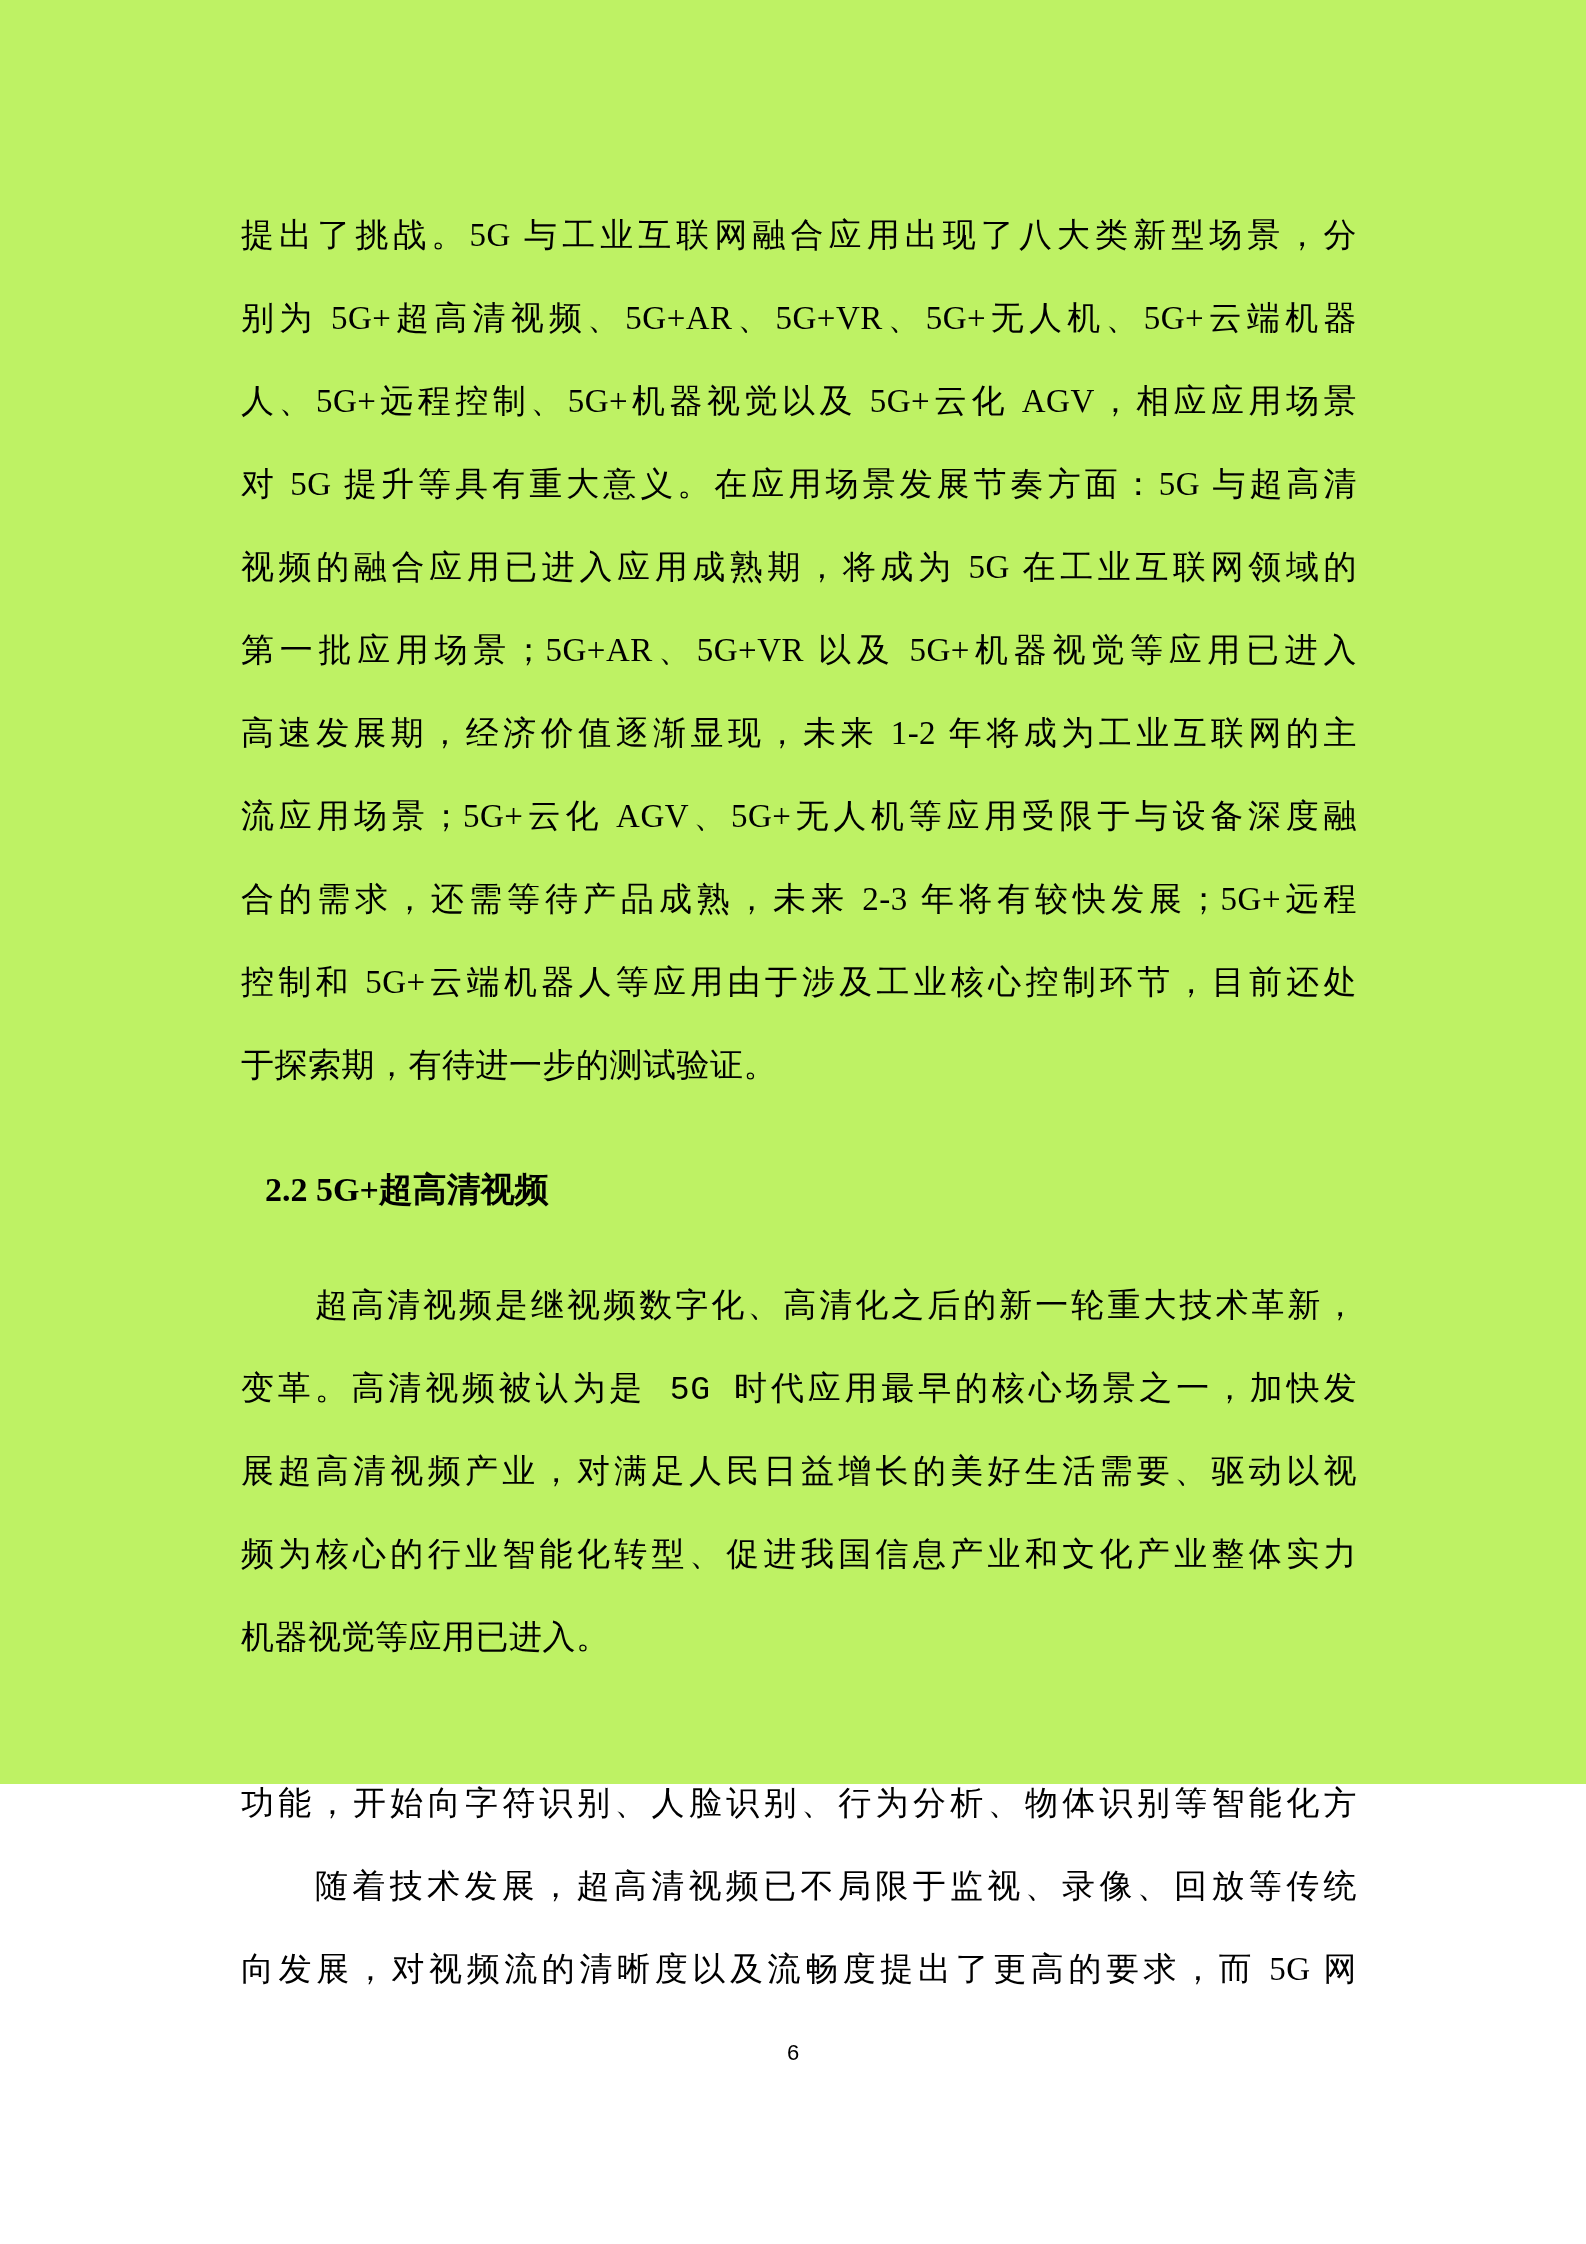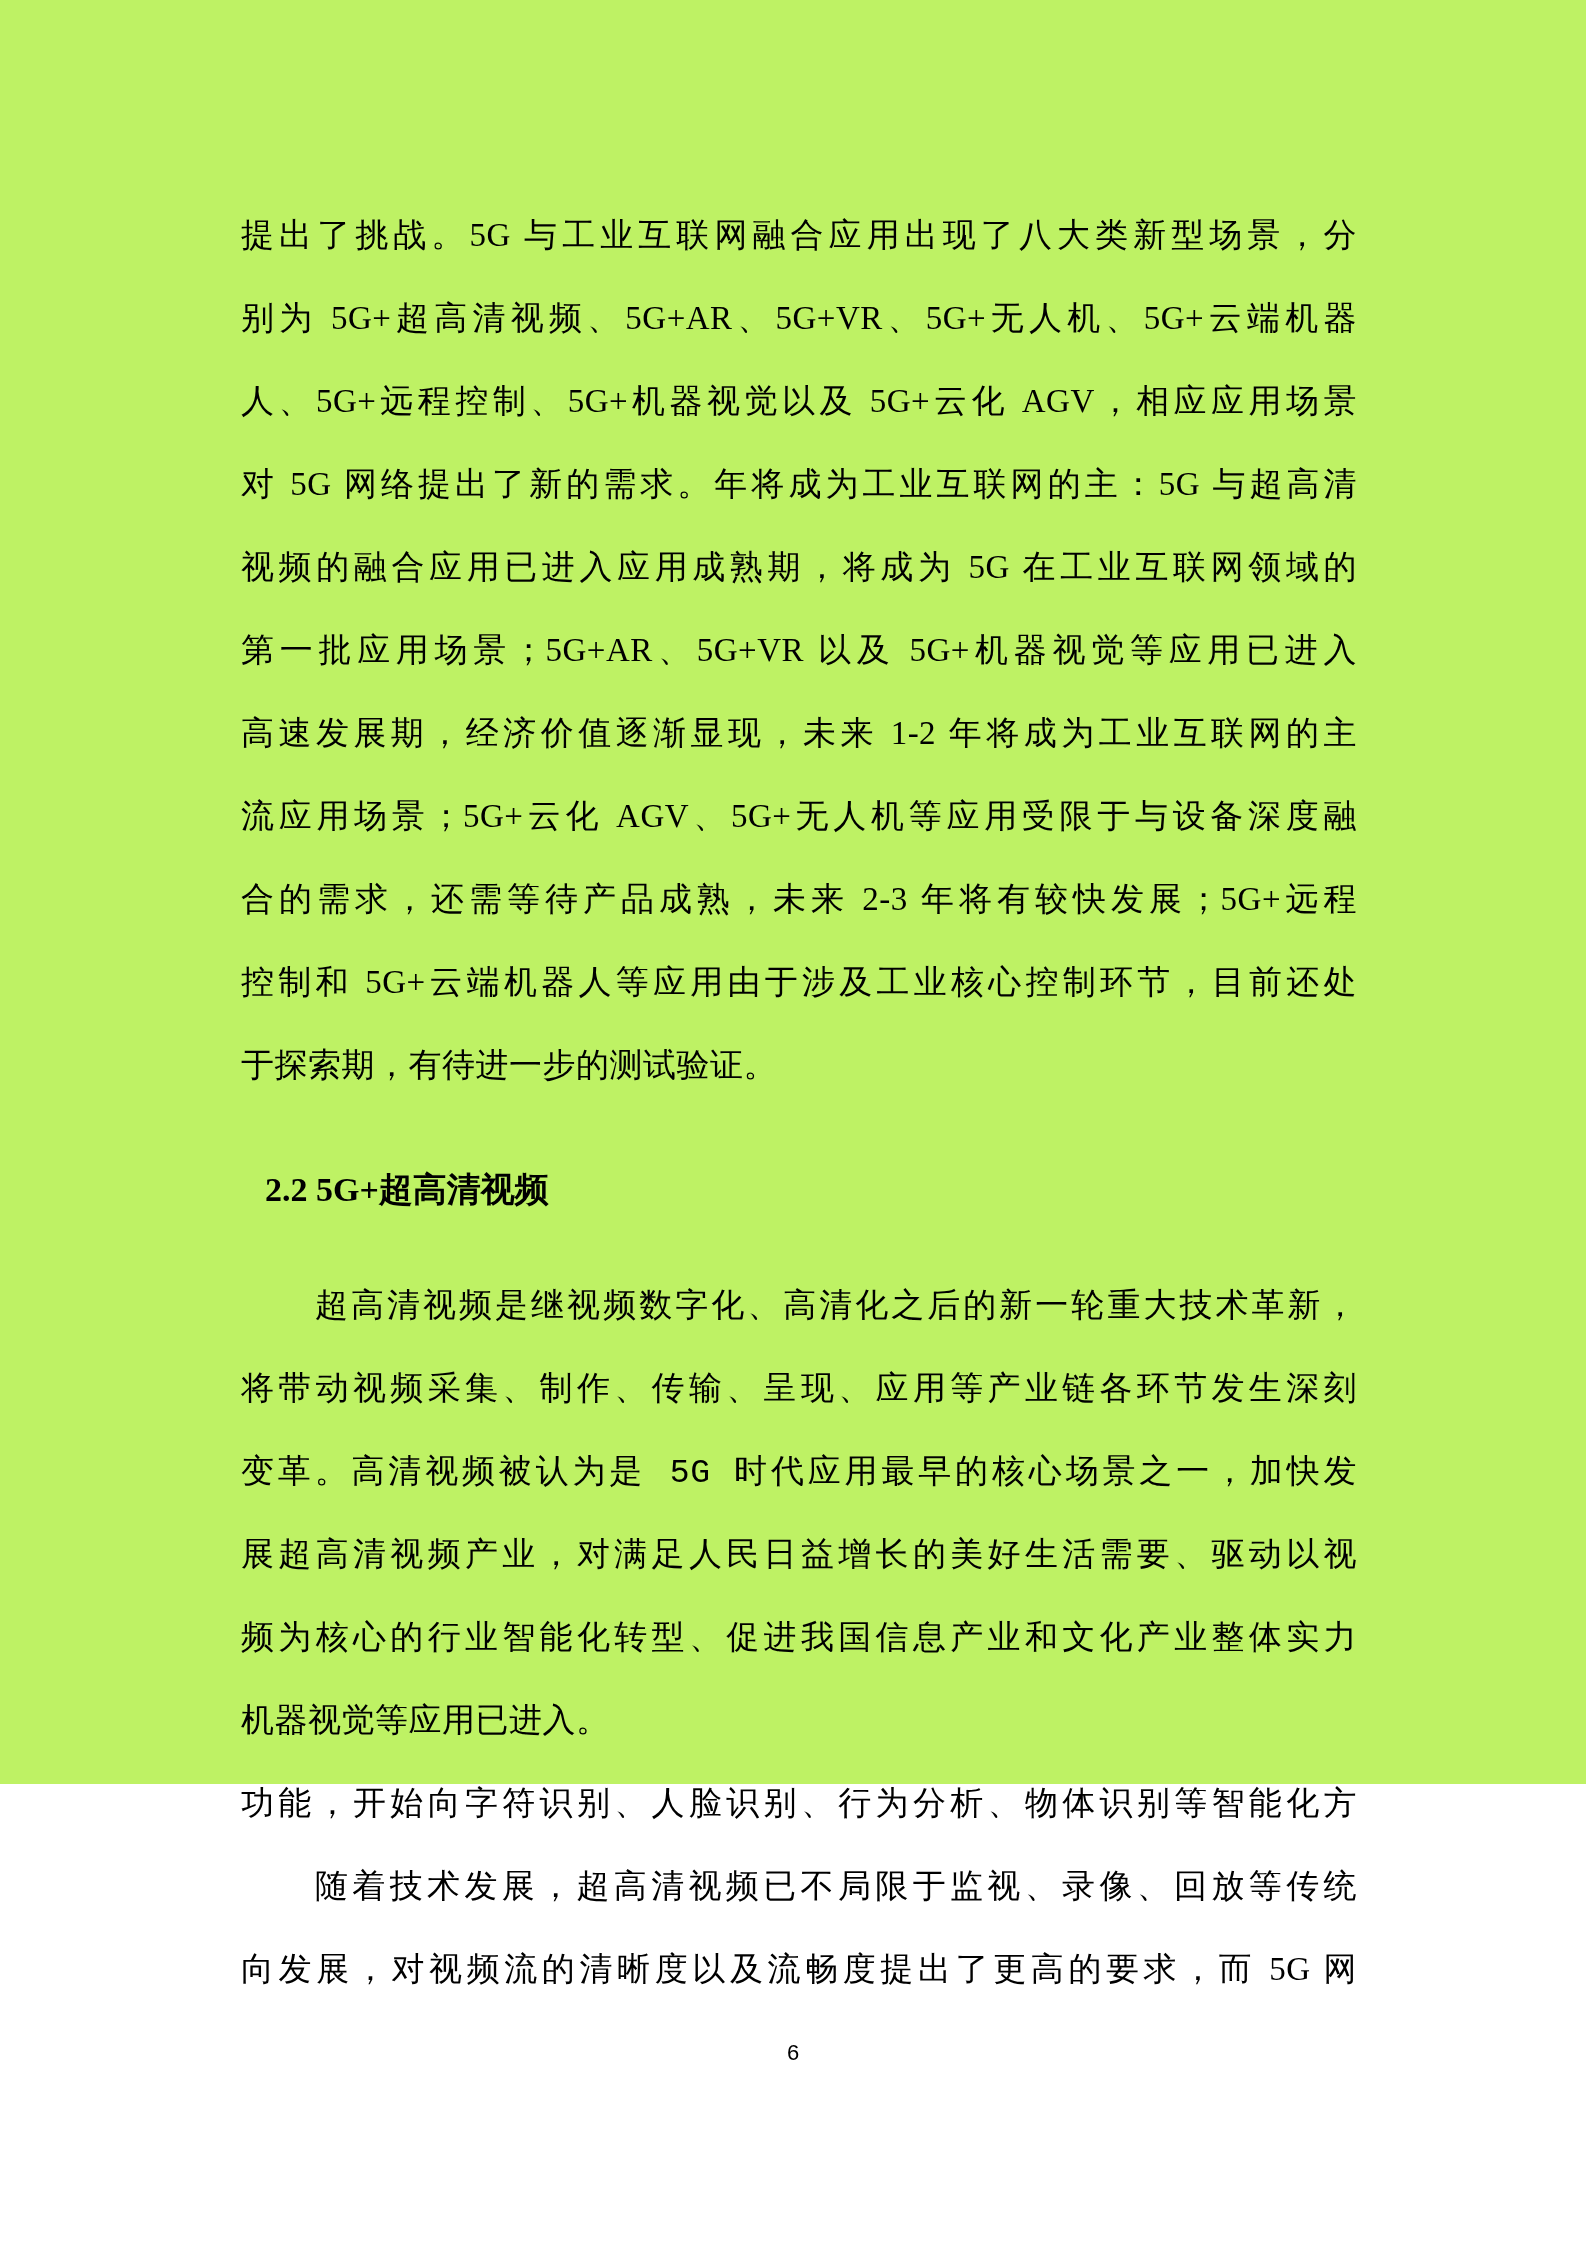--- a/index.html
+++ b/index.html
@@ -69,35 +69,34 @@
   </style>
 </head>
 <body>
 
 <div class="page">
 
   <div class="body-text block1">
     <div class="line">提出了挑战。5G 与工业互联网融合应用出现了八大类新型场景，分</div>
     <div class="line">别为 5G+超高清视频、5G+AR、5G+VR、5G+无人机、5G+云端机器</div>
     <div class="line">人、5G+远程控制、5G+机器视觉以及 5G+云化 AGV，相应应用场景</div>
-    <div class="line">对 5G 网络提出了新的需求。年将成为工业互联网的主：5G 与超高清</div>
+    <div class="line">对 5G 提升等具有重大意义。在应用场景发展节奏方面：5G 与超高清</div>
     <div class="line">视频的融合应用已进入应用成熟期，将成为 5G 在工业互联网领域的</div>
     <div class="line">第一批应用场景；5G+AR、5G+VR 以及 5G+机器视觉等应用已进入</div>
     <div class="line">高速发展期，经济价值逐渐显现，未来 1-2 年将成为工业互联网的主</div>
     <div class="line">流应用场景；5G+云化 AGV、5G+无人机等应用受限于与设备深度融</div>
     <div class="line">合的需求，还需等待产品成熟，未来 2-3 年将有较快发展；5G+远程</div>
     <div class="line">控制和 5G+云端机器人等应用由于涉及工业核心控制环节，目前还处</div>
     <div class="line last">于探索期，有待进一步的测试验证。</div>
   </div>
 
   <div class="heading">2.2 5G+超高清视频</div>
 
   <div class="body-text block2">
     <div class="line indent">超高清视频是继视频数字化、高清化之后的新一轮重大技术革新，</div>
-    <div class="line">将带动视频采集、制作、传输、呈现、应用等产业链各环节发生深刻</div>
     <div class="line">变革。高清视频被认为是 5G 时代应用最早的核心场景之一，加快发</div>
     <div class="line">展超高清视频产业，对满足人民日益增长的美好生活需要、驱动以视</div>
     <div class="line">频为核心的行业智能化转型、促进我国信息产业和文化产业整体实力</div>
     <div class="line last">机器视觉等应用已进入。</div>
   </div>
 
   <div class="body-text block3">
     <div class="line">功能，开始向字符识别、人脸识别、行为分析、物体识别等智能化方</div>
     <div class="line indent">随着技术发展，超高清视频已不局限于监视、录像、回放等传统</div>
     <div class="line">向发展，对视频流的清晰度以及流畅度提出了更高的要求，而 5G 网</div>

